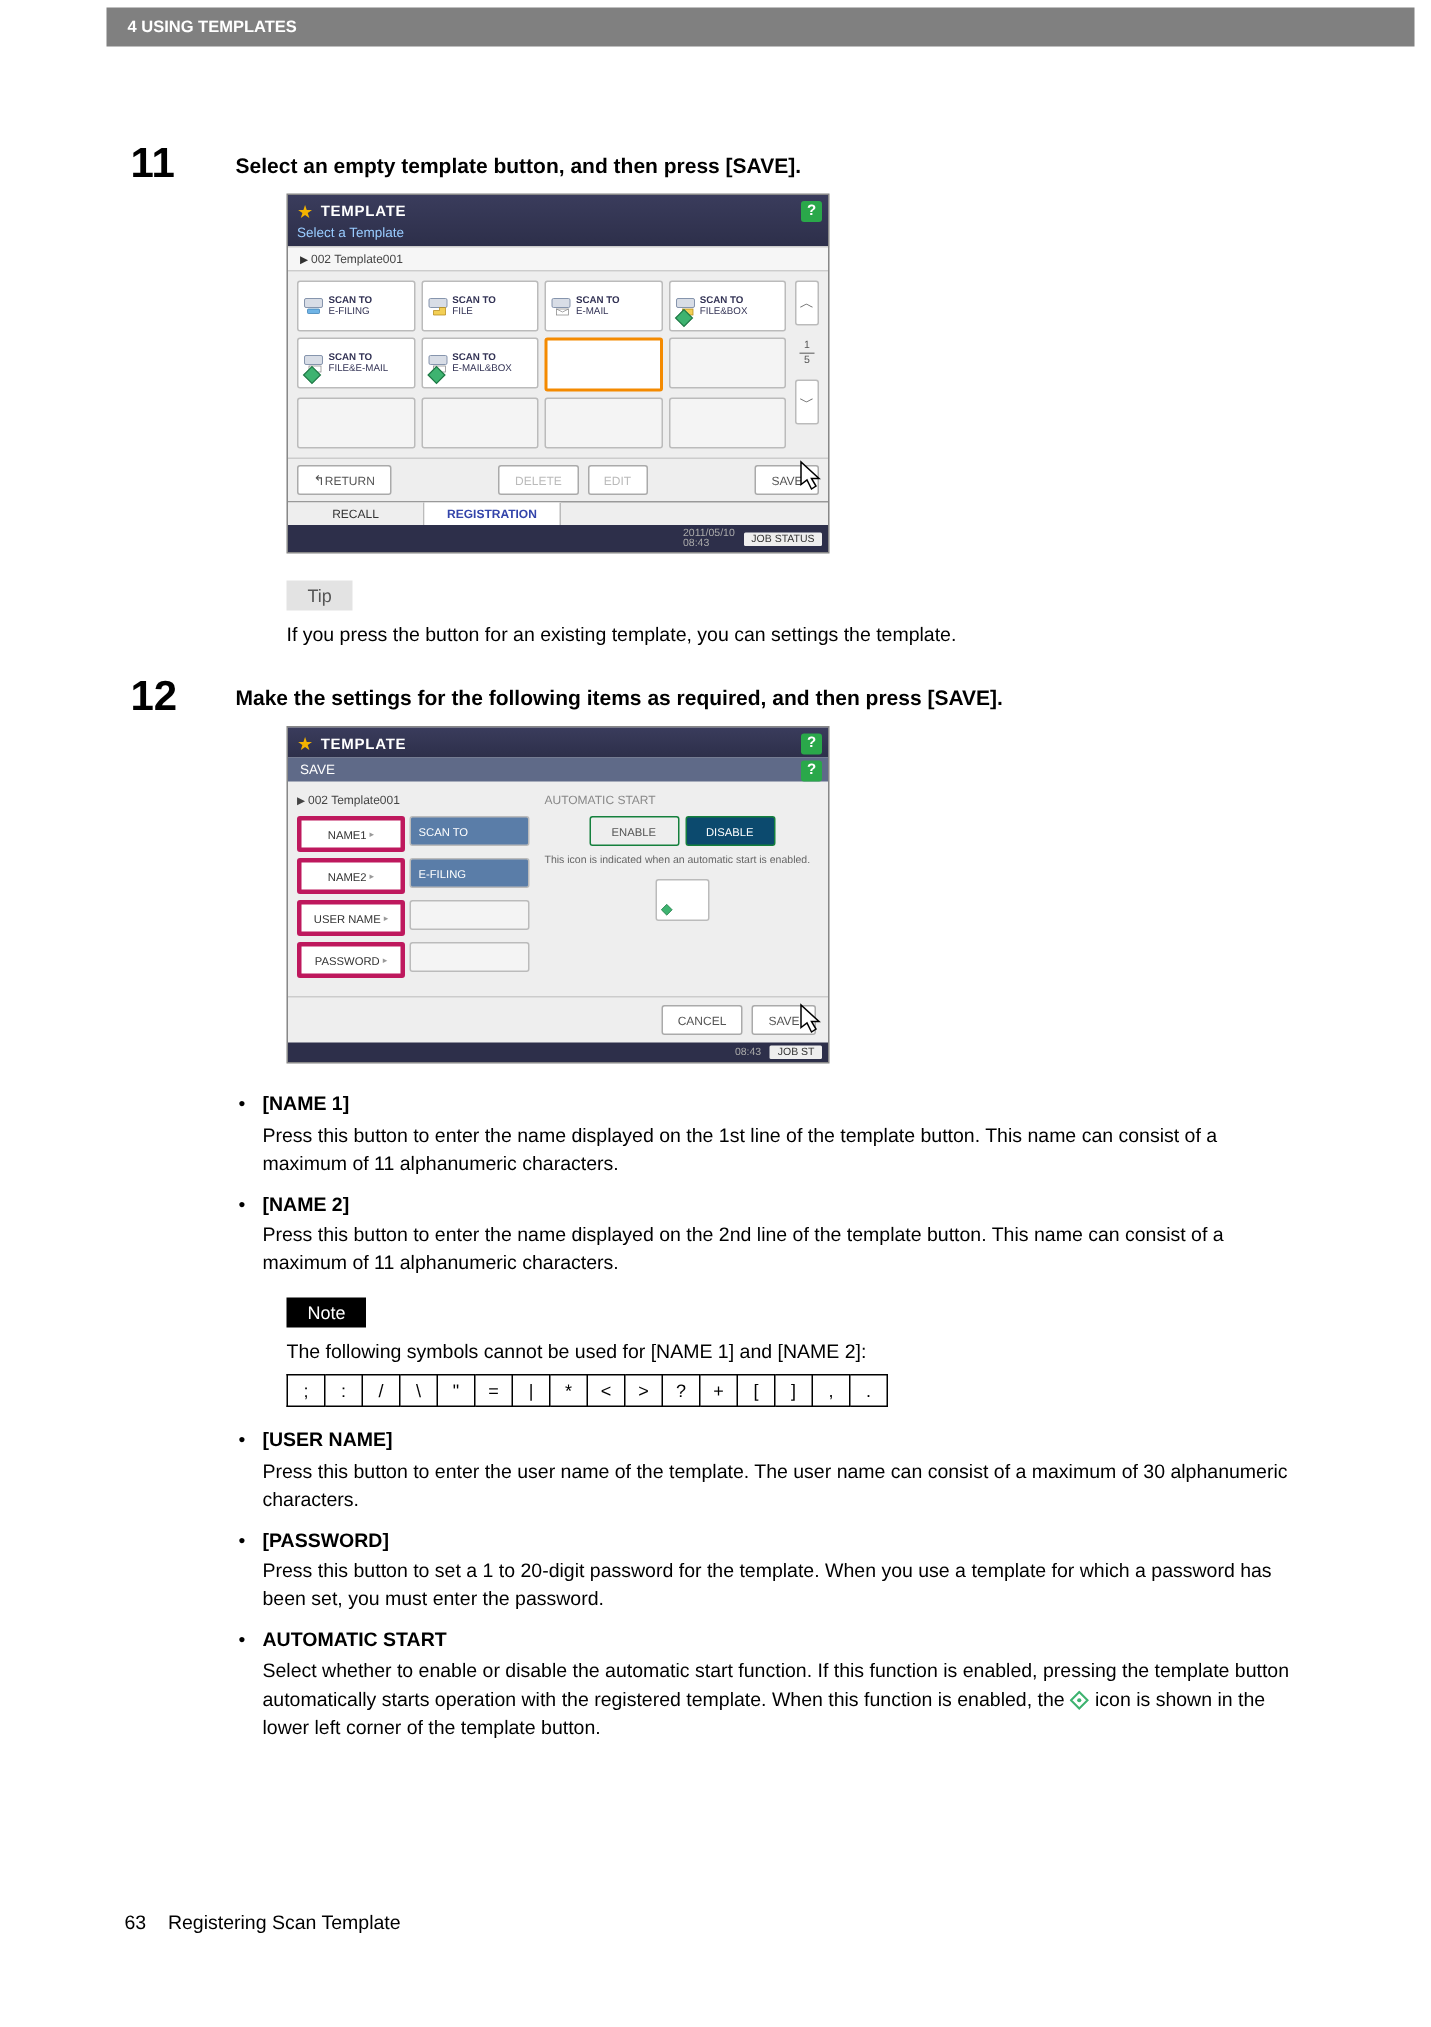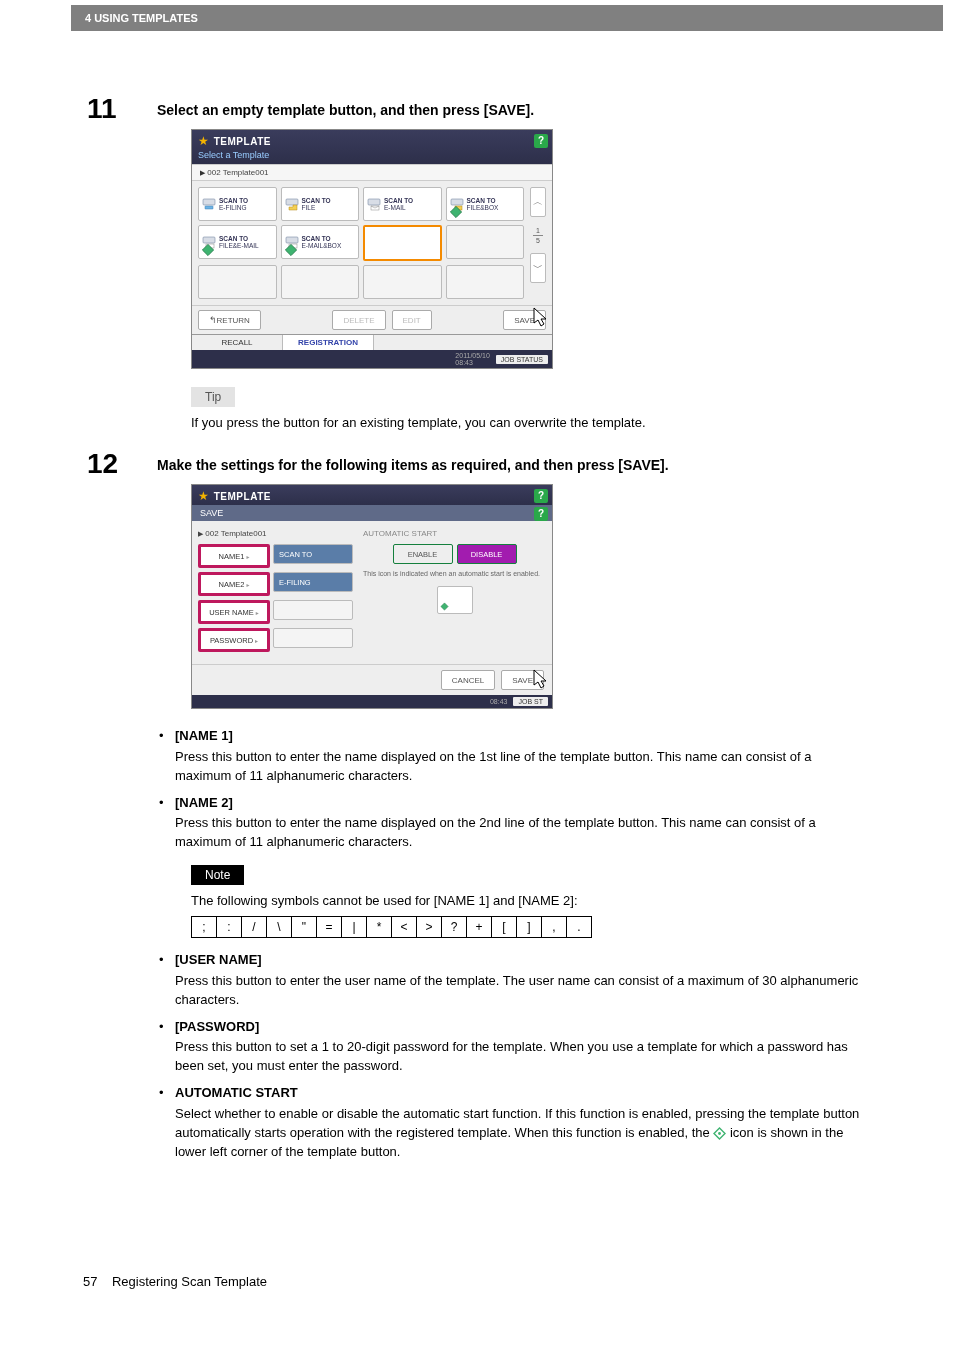--- a/index.html
+++ b/index.html
@@ -66,21 +66,21 @@
   .left-col .crumb2::before{content:"▶ ";font-size:7px}
   .frow{display:flex;margin-bottom:4px}
   .frow .lab{width:66px;height:18px;border:3px solid #be185d;background:#fff;font-size:7.5px;display:flex;align-items:center;justify-content:center;border-radius:2px}
   .frow .val{flex:1;height:18px;border:1px solid #bbb;background:#5a7da8;color:#fff;font-size:7.5px;margin-left:3px;display:flex;align-items:center;padding-left:5px;border-radius:2px}
   .frow .val.empty{background:#f4f4f4}
   .frow .lab .tri{font-size:6px;color:#999;margin-left:2px}
   .right-col{flex:1;font-size:8px;color:#555}
   .right-col .sec-title{font-size:8px;color:#888;margin-bottom:6px}
   .toggle{display:flex;gap:4px;margin-bottom:6px;justify-content:center}
   .toggle .tb{width:58px;height:18px;border:1px solid #15803d;display:flex;align-items:center;justify-content:center;font-size:7.5px;border-radius:2px}
-  .toggle .tb.on{background:#a21caf;color:#fff}
+  .toggle .tb.on{background:#0c4a6e;color:#fff}
   .hint{font-size:7px;line-height:1.2;color:#666;margin-bottom:8px}
   .preview{width:34px;height:26px;border:1px solid #bbb;background:#fff;margin:0 auto;border-radius:2px;position:relative}
   .preview .pi{position:absolute;bottom:2px;left:2px;width:9px;height:9px}
   .dlg-bot{display:flex;justify-content:flex-end;gap:6px;padding:5px 8px;border-top:1px solid #ccc}
 </style>
 </head>
 <body>
 
 <div class="page">
   <div class="tab">
@@ -192,21 +192,21 @@
         </div>
         <span class="cursor" style="right:-2px;bottom:36px">
           <svg viewBox="0 0 26 26">
               <path d="M6 2 L6 17 L10 14 L13 20 L16 18 L13 13 L18 13 Z" fill="#fff" stroke="#000" stroke-width="1"></path>
             </svg>
         </span>
       </div>
     </div>
 
     <div class="tip-box">Tip</div>
-    <div class="tip-text">If you press the button for an existing template, you can overwrite the template.</div>
+    <div class="tip-text">If you press the button for an existing template, you can settings the template.</div>
 
     
     <div class="step-row">
       <div class="step-num">12</div>
       <div class="step-text">Make the settings for the following items as required, and then press [SAVE].</div>
     </div>
 
     <div class="screenshot-wrap">
       <div class="scr" style="position:relative">
         <div class="scr-header" style="padding-bottom:2px">
@@ -333,15 +333,15 @@
         <p><span>Select whether to enable or disable the automatic start function. If this function is enabled, pressing the template button automatically starts operation with the registered template. When this function is enabled, the </span><span class="inline-icon"><svg viewBox="0 0 13 13">
                 <path d="M6.5 1 L12 6.5 L6.5 12 L1 6.5 Z" fill="none" stroke="#3eb370" stroke-width="1.4"></path>
                 <circle cx="6.5" cy="6.5" r="1.4" fill="#3eb370"></circle>
               </svg></span><span> icon is shown in the lower left corner of the template button.</span></p>
       </li>
     </ul>
 
   </div>
 
   <div class="footer">
-    <span>57</span>&nbsp;&nbsp;&nbsp;&nbsp;<span>Registering Scan Template</span>
+    <span>63</span>&nbsp;&nbsp;&nbsp;&nbsp;<span>Registering Scan Template</span>
   </div>
 </div>
 
 </body></html>

